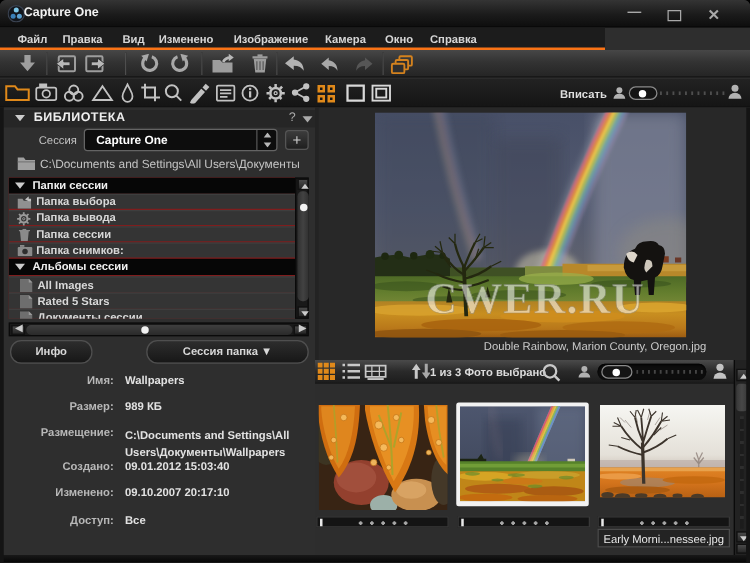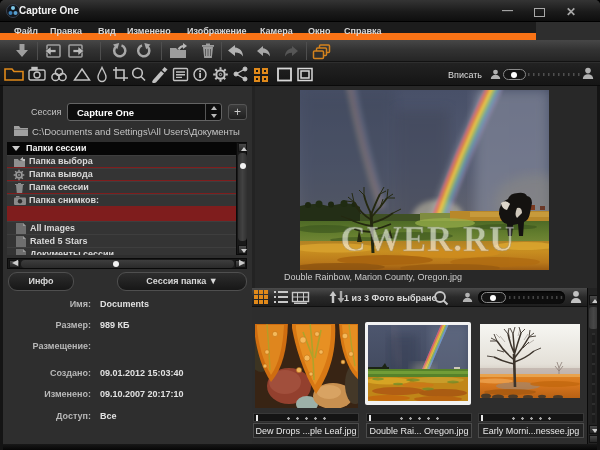--- a/index.html
+++ b/index.html
@@ -6,21 +6,21 @@
  font-family:"Liberation Sans",sans-serif}
 .a{position:absolute}
 #win{position:absolute;left:0;top:0;width:600px;height:450px;background:#2e2e2e;
  border-radius:5px 5px 0 0;overflow:hidden}
 
 #title{left:0;top:0;width:600px;height:22px;
  background:linear-gradient(#343434,#1b1b1b 55%,#0e0e0e);border-bottom:1px solid #000}
 #title .txt{left:19px;top:5px;font-size:10px;font-weight:bold;color:#f2f2f2}
 .winbtn{top:7px;color:#a8a8a8;font-size:11px;font-weight:bold;line-height:10px}
 
-#menu{left:0;top:22px;width:536px;height:18px;background:#1c1c1c;border-bottom:7px solid #f97316}
+#menu{left:0;top:22px;width:484px;height:18px;background:#1c1c1c;border-bottom:2px solid #f97316}
 #menu span{position:absolute;top:4px;font-size:9px;font-weight:bold;color:#d6d6d6}
 
 #tb1{left:0;top:40px;width:600px;height:22px;
  background:linear-gradient(#474747,#333 45%,#252525);border-bottom:1px solid #121212}
 .sep1{top:2px;width:1px;height:18px;background:#1a1a1a;border-right:1px solid #4e4e4e}
 
 #tb2{left:0;top:63px;width:600px;height:23px;
  background:linear-gradient(#222,#151515);border-bottom:1px solid #0a0a0a}
 
 #lp{left:3px;top:86px;width:249px;height:358px;background:#2e2e2e}
@@ -44,21 +44,21 @@
 .sbtn{background:linear-gradient(#4a4a4a,#262626);border:1px solid #111;text-align:center}
 
 .btn{height:19px;border:1px solid #4f4f4f;border-radius:9px;
  background:linear-gradient(#2d2d2d,#171717);color:#d8d8d8;font-size:9px;font-weight:bold;
  text-align:center;line-height:17px}
 
 .mlab{font-size:9px;font-weight:bold;color:#b8b8b8;text-align:right;width:85px;left:3px}
 .mval{font-size:9px;white-space:nowrap;font-weight:bold;color:#e2e2e2;left:97px}
 
 #pv{left:252px;top:86px;width:348px;height:202px;background:#282828}
-#caption{left:284px;top:272px;width:249px;text-align:left;font-size:9px;color:#cbcbcb}
+#caption{left:316px;top:272px;width:249px;text-align:right;font-size:9px;color:#cbcbcb}
 
 #bt{left:252px;top:288px;width:336px;height:19px;
  background:linear-gradient(#4a4a4a,#2a2a2a 50%,#1d1d1d);border-bottom:1px solid #101010}
 #tharea{left:252px;top:307px;width:336px;height:137px;background:#2d2d2d}
 .rate{top:413px;height:9px;background:#141414;border:1px solid #383838}
 .rate::before{content:"";position:absolute;left:2px;top:1px;width:2px;height:6px;background:#e8e8e8}
 .rate::after{content:"";position:absolute;left:30px;top:2.5px;width:43px;height:3px;
  background-image:radial-gradient(circle 1.6px,#a8a8a8 1.25px,transparent 1.45px);
  background-size:9px 3px;background-repeat:repeat-x}
 .fname{top:423px;height:15px;background:#232323;border:1px solid #4c4c4c;
@@ -210,21 +210,21 @@
           </g>
     <g transform="translate(273,0)">
             <rect x="1" y="2.5" width="13" height="12" fill="none" stroke="#d8d8d8" stroke-width="1.8"></rect>
           </g>
     <g transform="translate(293,0)">
             <rect x="1" y="2.5" width="14" height="12" fill="none" stroke="#d8d8d8" stroke-width="1.5"></rect>
             <rect x="4" y="5" width="8" height="7" fill="none" stroke="#d8d8d8" stroke-width="1.5"></rect>
           </g>
    </g>
   </svg>
-  <span class="a" style="left:448px;top:7px;font-size:9px;font-weight:normal;color:#dedede">Вписать</span>
+  <span class="a" style="left:448px;top:7px;font-size:9px;font-weight:bold;color:#dedede">Вписать</span>
   <svg class="a" style="left:490px;top:6px" width="11" height="11" viewBox="0 0 11 11">
         <circle cx="5.5" cy="3.1" r="2.4" fill="#b2b2b2"></circle>
         <path d="M.8 10 a4.7 4.2 0 0 1 9.4 0z" fill="#b2b2b2"></path>
       </svg>
   <div class="a" style="left:503px;top:67px;width:23px;height:11px;background:#141414;border:1px solid #8a8a8a;border-radius:5.5px;top:6px"></div>
   <div class="a" style="left:511px;top:9px;width:6px;height:6px;background:#fff;border-radius:3px"></div>
   <svg class="a" style="left:528px;top:10px" width="52" height="4" viewBox="0 0 52 4">
         <g fill="#4e4e4e">
           <rect x="0" width="1.5" height="3"></rect>
           <rect x="5" width="1.5" height="3"></rect>
@@ -238,20 +238,26 @@
           <rect x="45" width="1.5" height="3"></rect>
           <rect x="50" width="1.5" height="3"></rect>
         </g>
       </svg>
   <svg class="a" style="left:582px;top:4px" width="12" height="13" viewBox="0 0 12 13">
         <circle cx="6" cy="3.6" r="2.8" fill="#b2b2b2"></circle>
         <path d="M.8 12 a5.2 4.8 0 0 1 10.4 0z" fill="#b2b2b2"></path>
       </svg>
  </div>
  <div class="a" id="lp">
+  <div class="a" id="lphdr">
+   <span class="a tri" style="left:9px;top:4px"></span>
+   <span class="a" style="left:24px;top:1px">БИБЛИОТЕКА</span>
+   <span class="a" style="left:228px;top:1px;font-weight:normal;color:#aaa">?</span>
+   <span class="a tri" style="left:239px;top:5px;border-top-color:#aaa"></span>
+  </div>
   <span class="a lbl" style="left:28px;top:21px">Сессия</span>
   <div class="a" id="sessdd">
    <span class="a" style="left:9px;top:3px">Capture One</span>
    <div class="a" style="left:137px;top:0;width:1px;height:16px;background:#555"></div>
    <svg class="a" style="left:141px;top:2px" width="10" height="12" viewBox="0 0 10 12">
           <path d="M5 0 l3 4 h-6z" fill="#b8b8b8"></path>
           <path d="M5 12 l-3-4 h6z" fill="#b8b8b8"></path>
         </svg>
   </div>
   <div class="a" id="plusbtn">+</div>
@@ -290,20 +296,24 @@
           <span class="a" style="left:22px;top:0">Папка сессии</span>
         </div>
    <div class="a trow" style="top:52px">
           <svg class="a" style="left:7px;top:1px" width="12" height="9" viewBox="0 0 12 9">
             <rect x="0" y="1.5" width="12" height="7.5" rx="1" fill="#8a8a8a"></rect>
             <circle cx="6" cy="5.2" r="2.2" fill="#2e2e2e"></circle>
             <rect x="2" y="0" width="3.5" height="1.5" fill="#8a8a8a"></rect>
           </svg>
           <span class="a" style="left:22px;top:0">Папка снимков:</span>
         </div>
+   <div class="a thdr" style="top:65px">
+    <span class="a tri" style="left:5px;top:4px"></span>
+    <span class="a" style="left:19px;top:1px">Альбомы сессии</span>
+   </div>
    <div class="a trow" style="top:79px;height:13px">
           <svg class="a" style="left:9px;top:1px" width="10" height="11" viewBox="0 0 10 11">
             <path d="M0 0 h7 l3 3 v8 h-10z" fill="#6e6e6e"></path>
             <path d="M7 0 l3 3 h-3z" fill="#999"></path>
           </svg>
           <span class="a" style="left:23px;top:1px">All Images</span>
         </div>
    <div class="a trow" style="top:92px;height:13px">
           <svg class="a" style="left:9px;top:1px" width="10" height="11" viewBox="0 0 10 11">
             <path d="M0 0 h7 l3 3 v8 h-10z" fill="#6e6e6e"></path>
@@ -335,24 +345,25 @@
         </div>
    <div class="a" style="left:13px;top:1px;width:213px;height:8px;background:linear-gradient(#3e3e3e,#2a2a2a);border-radius:4px"></div>
    <div class="a" style="left:105px;top:2px;width:6px;height:6px;background:#f2f2f2;border-radius:3px"></div>
    <div class="a sbtn" style="left:227px;top:1px;width:11px;height:8px">
           <span class="a" style="left:3px;top:-3px;color:#ccc;font-size:8px">▶</span>
         </div>
   </div>
   <div class="a btn" style="left:5px;top:186px;width:66px">Инфо</div>
   <div class="a btn" style="left:114px;top:186px;width:130px">Сессия папка ▼</div>
   <span class="a mlab" style="top:213px">Имя:</span>
-      <span class="a mval" style="top:213px">Documents</span>
+      <span class="a mval" style="top:213px">Wallpapers</span>
   <span class="a mlab" style="top:234px">Размер:</span>
       <span class="a mval" style="top:234px">989 КБ</span>
   <span class="a mlab" style="top:255px">Размещение:</span>
+      <span class="a mval" style="top:255px;line-height:14px;white-space:normal;width:140px">C:\Documents and Settings\All Users\Документы\Wallpapers</span>
   <span class="a mlab" style="top:282px">Создано:</span>
       <span class="a mval" style="top:282px">09.01.2012 15:03:40</span>
   <span class="a mlab" style="top:303px">Изменено:</span>
       <span class="a mval" style="top:303px">09.10.2007 20:17:10</span>
   <span class="a mlab" style="top:325px">Доступ:</span>
       <span class="a mval" style="top:325px">Все</span>
  </div>
  <div class="a" id="pv">
   <svg class="a" style="left:48px;top:4px" width="249" height="180" viewBox="0 0 249 180">
    <defs>
@@ -642,22 +653,20 @@
     <path d="M34.5 36 Q24 28 17 17 M34.5 34 Q43 24 49 13 M34.5 30 Q30 20 28 10 M34.5 30 Q38 18 41 9 M34.5 40 Q24 38 14 33 M34.5 38 Q46 34 54 27 M34.5 32 Q34 20 33 10" stroke-width="1.5"></path>
     <path d="M17 17 l-6-3 M17 17 l-3-7 M17 17 l-7 0 M49 13 l5-4 M49 13 l1-7 M49 13 l7-1 M28 10 l-4-5 M28 10 l1-6 M41 9 l-2-6 M41 9 l4-4 M33 10 l-3-6 M33 10 l2-7 M14 33 l-7-1 M54 27 l7-3 M24 28 l-7-2 M43 24 l6-6" stroke-width=".9"></path>
    </g>
    <g stroke="#564840" stroke-width=".6" opacity=".6" fill="none">
     <path d="M20 14 l-4-4 M25 18 l-5-6 M44 16 l4-6 M38 12 l2-7 M30 14 l-2-8 M48 20 l6-4"></path>
    </g>
   </svg>
   <div class="a rate" style="left:1px;top:106px;width:106px"></div>
   <div class="a rate" style="left:114px;top:106px;width:106px"></div>
   <div class="a rate" style="left:226px;top:106px;width:106px"></div>
-  <div class="a fname" style="left:1px;top:116px;width:106px">Dew Drops ...ple Leaf.jpg</div>
-  <div class="a fname" style="left:114px;top:116px;width:106px">Double Rai... Oregon.jpg</div>
   <div class="a fname" style="left:226px;top:116px;width:106px">Early Morni...nessee.jpg</div>
  </div>
  <div class="a" style="left:587px;top:288px;width:11px;height:156px;background:#222;border-left:1px solid #0a0a0a">
   <div class="a sbtn" style="left:1px;top:7px;width:9px;height:10px">
         <span class="a tri" style="left:1.5px;top:3px;border-top:none;border-bottom:4px solid #ccc;border-left-width:3px;border-right-width:3px"></span>
       </div>
   <div class="a" style="left:1px;top:19px;width:9px;height:22px;background:linear-gradient(90deg,#383838,#484848,#383838);border-radius:3px"></div>
   <div class="a" style="left:3.5px;top:45px;width:3px;height:90px;background:repeating-linear-gradient(#2e2e2e 0 2px,#1c1c1c 2px 10px)"></div>
   <div class="a sbtn" style="left:1px;top:137px;width:9px;height:9px">
         <span class="a tri" style="left:1.5px;top:3px;border-left-width:3px;border-right-width:3px;border-top-width:4px"></span>

